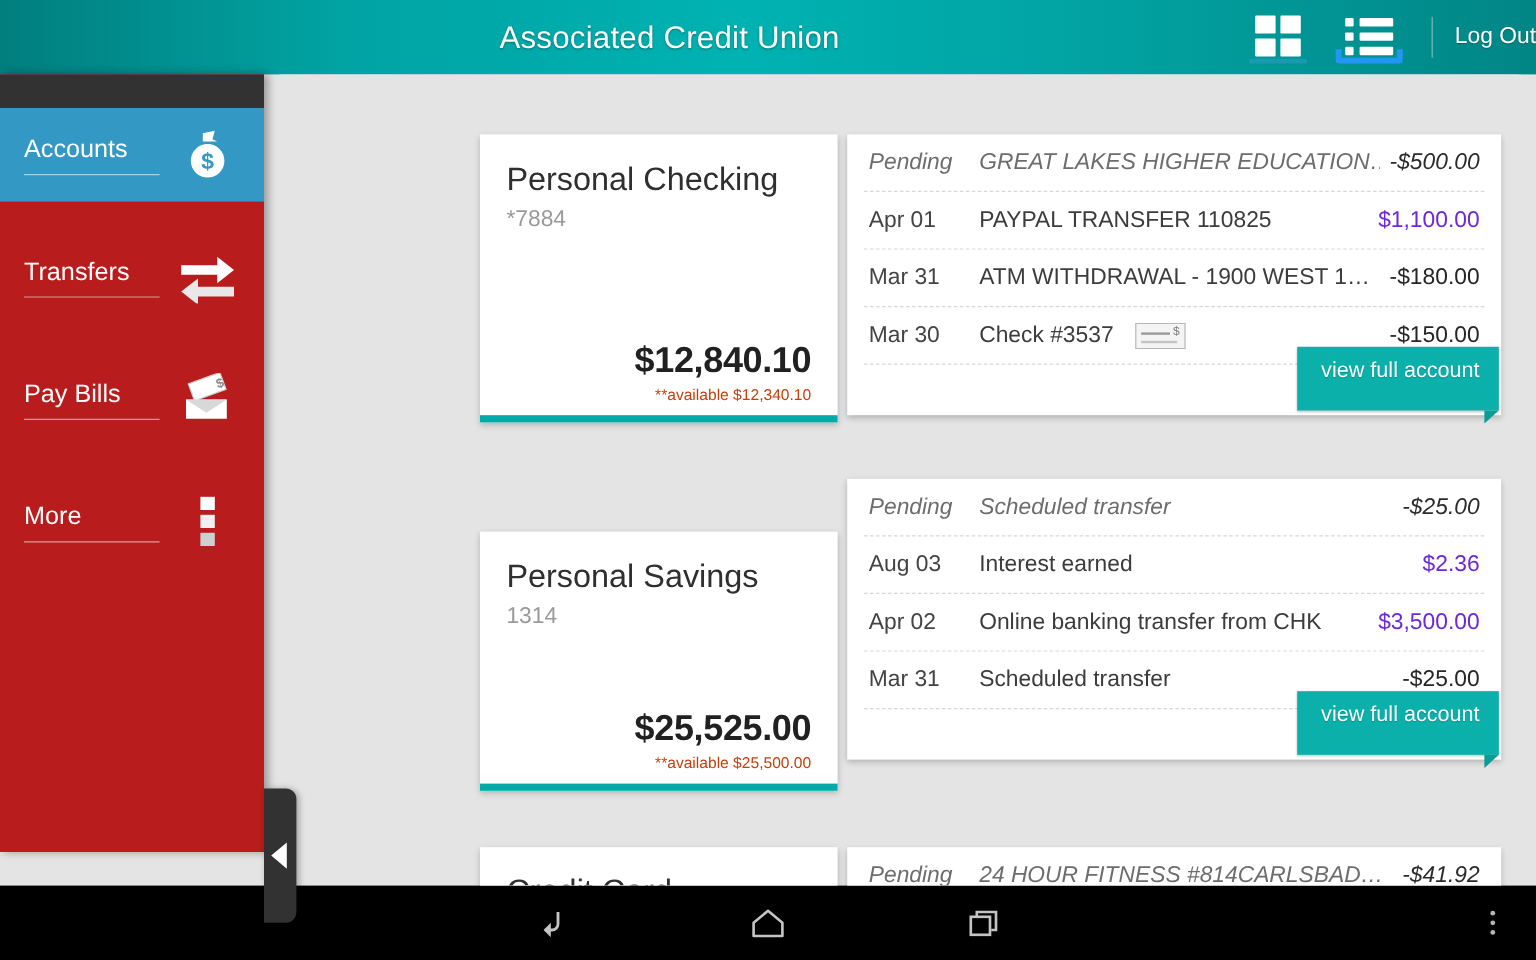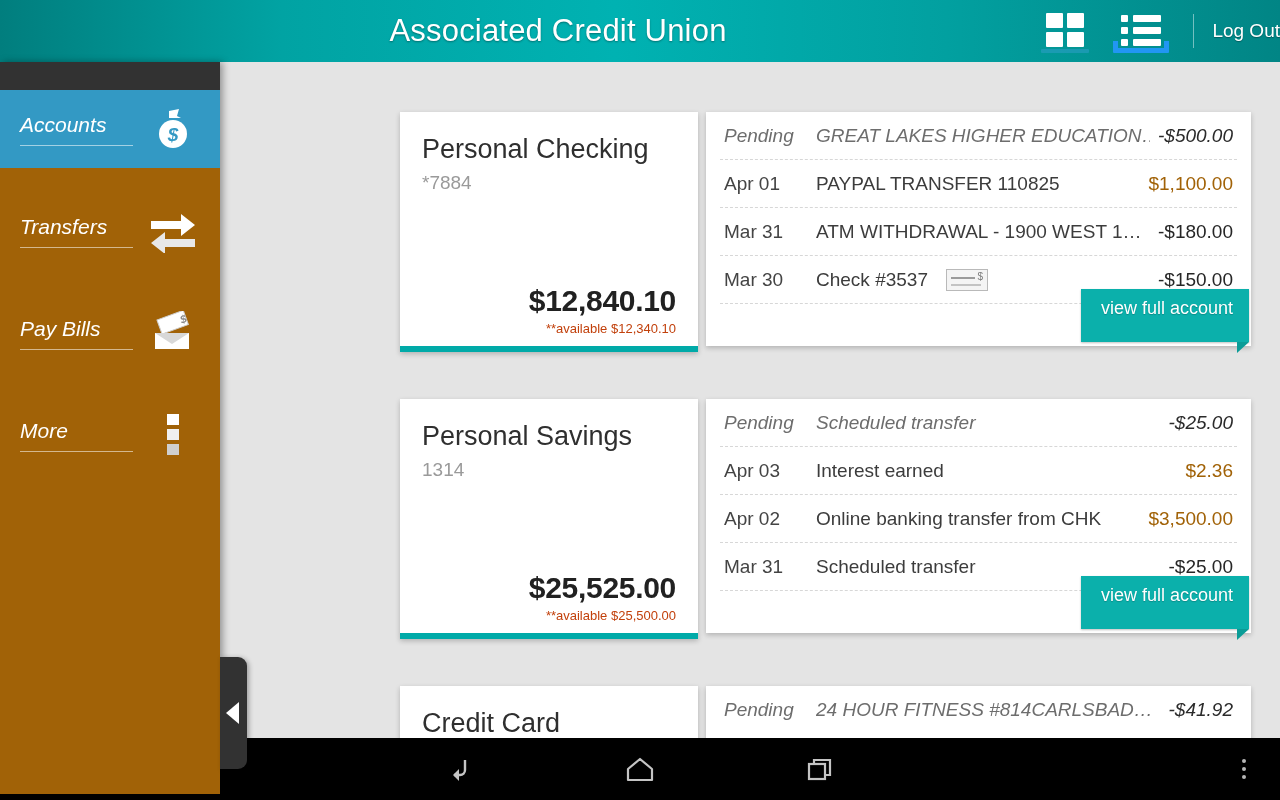--- a/index.html
+++ b/index.html
@@ -12,21 +12,21 @@
   #app { position: relative; width: 1280px; height: 800px; }
 
   
   .header {
     position: absolute; top: 0; left: 0; width: 1280px; height: 62px;
     background: linear-gradient(to right, #017e7e 0%, #01a3a3 22%, #00b2b2 48%, #02a0a0 74%, #018585 100%);
     display: flex; align-items: center;
   }
   .header-title {
     position: absolute; left: 0; width: 1116px; text-align: center;
-    font-size: 31px; color: #ffffff; font-weight: 400;
+    font-size: 26px; color: #ffffff; font-weight: 400;
     letter-spacing: .2px;
     text-shadow: 0 1px 2px rgba(0,0,0,.35);
   }
   .header-right {
     position: absolute; right: 0; top: 0; height: 62px;
     display: flex; align-items: center;
   }
   .view-toggle {
     position: relative; width: 76px; height: 54px;
     display: flex; align-items: center; justify-content: center;
@@ -51,25 +51,24 @@
   .grid-icon i { background: #ffffff; display: block; border-radius: 1px; }
   .list-icon { display: flex; flex-direction: column; gap: 5px; }
   .list-icon .row { display: flex; align-items: center; gap: 5px; }
   .list-icon .dot { width: 7px; height: 7px; background: #fff; border-radius: 1px; }
   .list-icon .bar { width: 28px; height: 7px; background: #fff; border-radius: 1px; }
   .hdr-divider { width: 1px; height: 34px; background: rgba(255,255,255,.45); margin: 0 18px 0 14px; }
   .logout { font-size: 19px; color: #ffffff; text-shadow: 0 1px 1px rgba(0,0,0,.3); }
 
   
   .sidebar {
-    position: absolute; top: 62px; left: 0; width: 220px; height: 732px;
-    background: #a16207;
+    position: absolute; top: 62px; left: 0; width: 220px; height: 648px;
+    background: #b91c1c;
     box-shadow: 3px 0 7px rgba(0,0,0,.35);
     z-index: 6;
-    font-style: italic;
   }
   .side-strip { height: 28px; background: #323232; }
   .nav-item {
     position: relative; height: 78px;
     display: flex; align-items: center;
     padding-left: 20px;
   }
   .nav-item.active { background: #3399c4; }
   .nav-label {
     font-size: 21px; color: #ffffff; padding-bottom: 8px;
@@ -136,21 +135,21 @@
     padding: 16px 4px;
   }
   .txn-row:last-of-type { border-bottom: none; }
   .txn-date { width: 92px; font-size: 19px; color: #444444; flex: none; }
   .txn-desc {
     flex: 1; font-size: 19px; color: #3c3c3c;
     white-space: nowrap; overflow: hidden; text-overflow: clip;
     display: flex; align-items: center; gap: 18px;
   }
   .txn-amt { font-size: 19px; color: #262626; text-align: center; flex: none; padding-left: 8px; }
-  .txn-amt.credit { color: #a16207; }
+  .txn-amt.credit { color: #6d28d9; }
   .txn-row.pending .txn-date,
   .txn-row.pending .txn-desc,
   .txn-row.pending .txn-amt { font-style: italic; color: #6d6d6d; }
   .txn-row.pending .txn-amt { color: #2b2b2b; }
   .check-thumb {
     width: 42px; height: 22px; border: 1px solid #b9b9b9; background: #f4f4f4;
     position: relative; flex: none;
   }
   .check-thumb .ln1 { position: absolute; left: 4px; top: 7px; width: 24px; height: 2px; background: #9b9b9b; }
   .check-thumb .ln2 { position: absolute; left: 4px; top: 14px; width: 30px; height: 2px; background: #c3c3c3; }
@@ -325,35 +324,35 @@
         <div class="txn-footer">
           <div class="view-btn">
             <span>view full account</span>
             <span class="tail"></span>
           </div>
         </div>
       </div>
     </div>
 
     <div class="row-group" style="margin-top:47px;">
-      <div class="acct-card" style="height:240px;">
+      <div class="acct-card" style="height:216px;margin-top:44px;">
         <div class="acct-name">Personal Savings</div>
         <div class="acct-num">1314</div>
         <div class="acct-spacer"></div>
         <div class="acct-balance">$25,525.00</div>
         <div class="acct-available">**available $25,500.00</div>
       </div>
       <div class="txn-card" style="height:234px;">
         <div class="txn-row pending">
           <div class="txn-date">Pending</div>
           <div class="txn-desc">Scheduled transfer</div>
           <div class="txn-amt">-$25.00</div>
         </div>
         <div class="txn-row">
-          <div class="txn-date">Apr 03</div>
+          <div class="txn-date">Aug 03</div>
           <div class="txn-desc">Interest earned</div>
           <div class="txn-amt credit">$2.36</div>
         </div>
         <div class="txn-row">
           <div class="txn-date">Apr 02</div>
           <div class="txn-desc">Online banking transfer from CHK</div>
           <div class="txn-amt credit">$3,500.00</div>
         </div>
         <div class="txn-row">
           <div class="txn-date">Mar 31</div>

